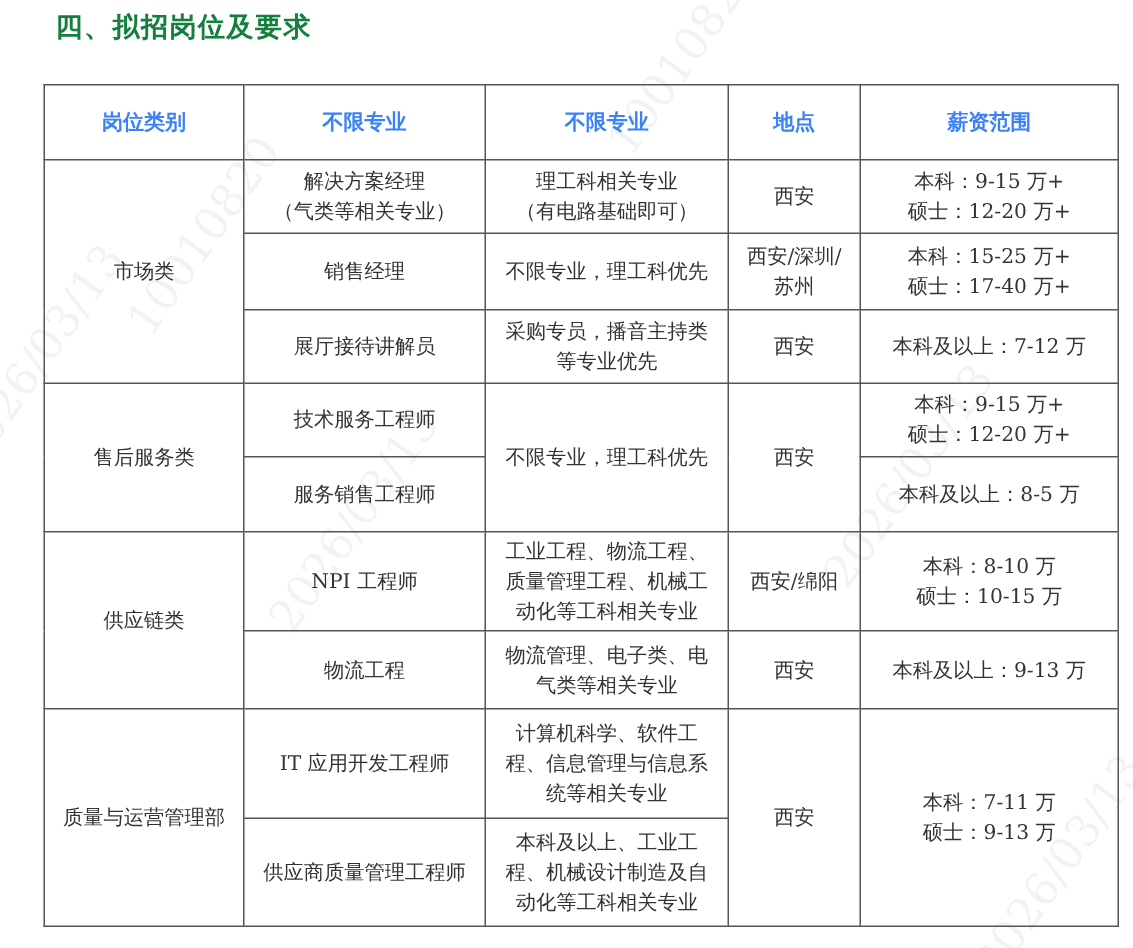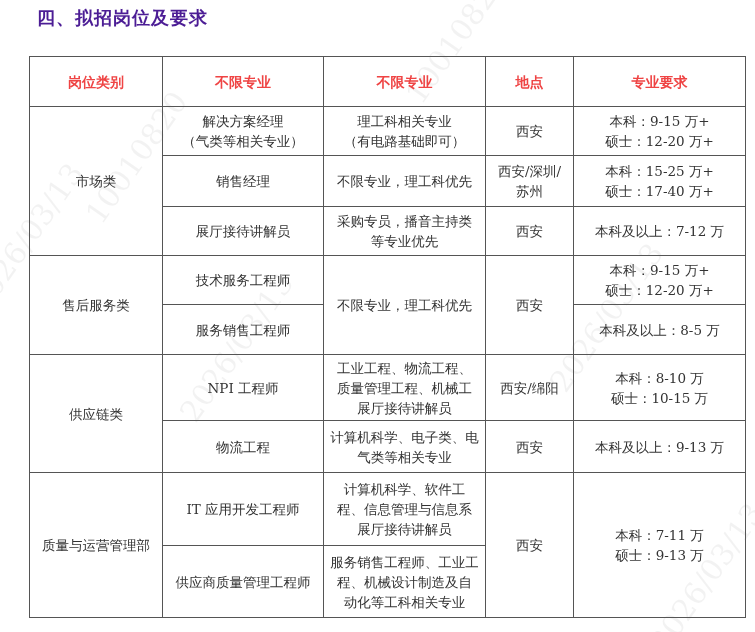--- a/index.html
+++ b/index.html
@@ -16,21 +16,21 @@
     color: #2a2a2a;
   }
   .heading {
     position: absolute;
     left: 37px;
     top: 6px;
     font-family: "DejaVu Sans", "Liberation Sans", sans-serif;
     font-weight: bold;
     font-size: 18px;
     letter-spacing: 1px;
-    color: #4c1d95;
+    color: #15803d;
   }
   table.jobs {
     position: absolute;
     left: 29px;
     top: 56px;
     border-collapse: collapse;
     table-layout: fixed;
     width: 716px;
     font-size: 13.5px;
     line-height: 20px;
@@ -40,21 +40,21 @@
     text-align: center;
     vertical-align: middle;
     padding: 0 4px;
     overflow: hidden;
   }
   table.jobs th {
     font-family: "DejaVu Sans", "Liberation Sans", sans-serif;
     font-weight: bold;
     font-size: 14px;
     height: 49px;
-    color: #ef4444;
+    color: #3b82f6;
   }
   table.jobs td { color: #333; }
   .thick-top td { border-top: 2px solid #888; }
   .watermark {
     position: absolute;
     font-family: "DejaVu Serif", serif;
     font-size: 30px;
     color: rgba(0,0,0,0.05);
     transform: rotate(-55deg);
     white-space: nowrap;
@@ -80,21 +80,21 @@
     <col style="width:162px">
     <col style="width:88px">
     <col style="width:172px">
   </colgroup>
   <thead>
     <tr>
       <th>岗位类别</th>
       <th>不限专业</th>
       <th>不限专业</th>
       <th>地点</th>
-      <th>专业要求</th>
+      <th>薪资范围</th>
     </tr>
   </thead>
   <tbody>
 
     <tr style="height:49px">
       <td rowspan="3">市场类</td>
       <td class="ml">解决方案经理
 （气类等相关专业）</td>
       <td class="ml">理工科相关专业
 （有电路基础即可）</td>
@@ -129,46 +129,46 @@
     <tr style="height:50px">
       <td class="ml">服务销售工程师</td>
       <td class="ml">本科及以上：8-5 万</td>
     </tr>
 
     <tr style="height:66px">
       <td rowspan="2">供应链类</td>
       <td class="ml">NPI 工程师</td>
       <td class="ml">工业工程、物流工程、
 质量管理工程、机械工
-展厅接待讲解员</td>
+动化等工科相关专业</td>
       <td class="ml">西安/绵阳</td>
       <td class="ml">本科：8-10 万
 硕士：10-15 万</td>
     </tr>
     <tr style="height:52px">
       <td class="ml">物流工程</td>
-      <td class="ml">计算机科学、电子类、电
+      <td class="ml">物流管理、电子类、电
 气类等相关专业</td>
       <td class="ml">西安</td>
       <td class="ml">本科及以上：9-13 万</td>
     </tr>
 
     <tr style="height:73px">
       <td rowspan="2">质量与运营管理部</td>
       <td class="ml">IT 应用开发工程师</td>
       <td class="ml">计算机科学、软件工
 程、信息管理与信息系
-展厅接待讲解员</td>
+统等相关专业</td>
       <td rowspan="2" class="ml">西安</td>
       <td rowspan="2" class="ml">本科：7-11 万
 硕士：9-13 万</td>
     </tr>
     <tr style="height:72px">
       <td class="ml">供应商质量管理工程师</td>
-      <td class="ml">服务销售工程师、工业工
+      <td class="ml">本科及以上、工业工
 程、机械设计制造及自
 动化等工科相关专业</td>
     </tr>
   </tbody>
 </table>
 
 <style>
   .ml { white-space: pre-line; }
 </style>
 

